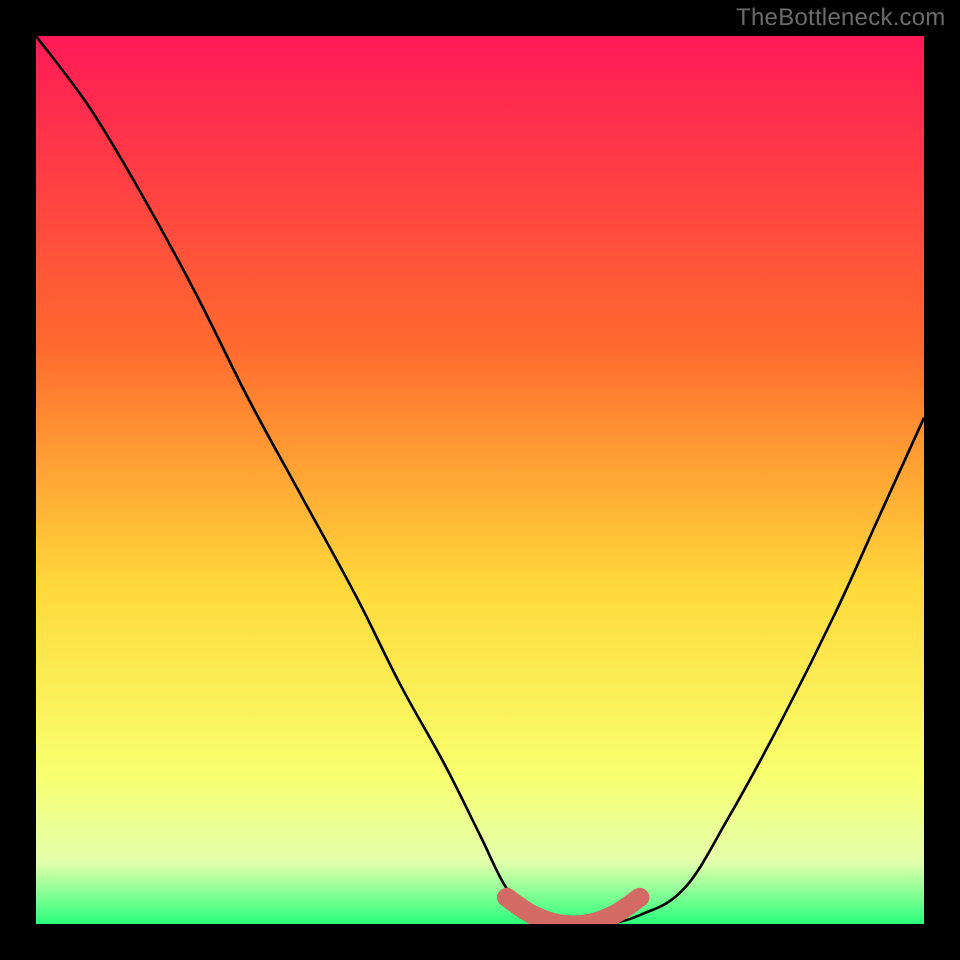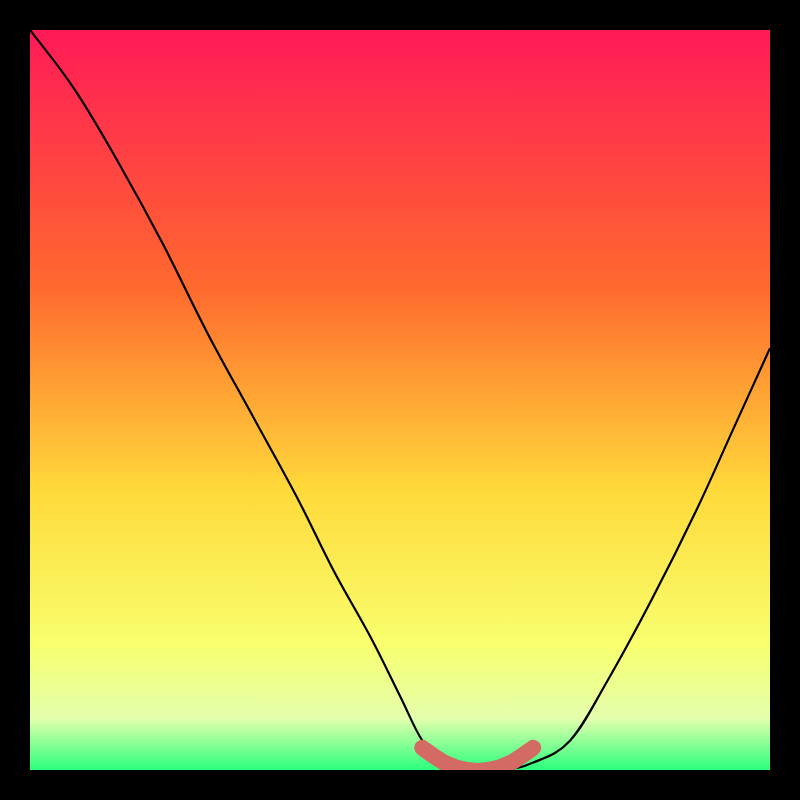--- a/index.html
+++ b/index.html
@@ -36,20 +36,21 @@
     font-weight: 500;
     letter-spacing: 0.2px;
     z-index: 10;
   }
   svg { display: block; }
 </style>
 </head>
 <body>
 
 <div class="frame">
+  <div class="watermark">TheBottleneck.com</div>
 
   <div class="plot">
     <svg id="chart-svg" width="740" height="740" viewBox="0 0 740 740">
       <defs>
         <linearGradient id="bg-grad" x1="0" y1="0" x2="0" y2="1">
           <stop id="g0" offset="0%" stop-color="#ff1a57"></stop>
           <stop id="g1" offset="35%" stop-color="#ff6a2e"></stop>
           <stop id="g2" offset="62%" stop-color="#ffd93a"></stop>
           <stop id="g3" offset="83%" stop-color="#f8ff6e"></stop>
           <stop id="g4" offset="93%" stop-color="#e4ffad"></stop>

